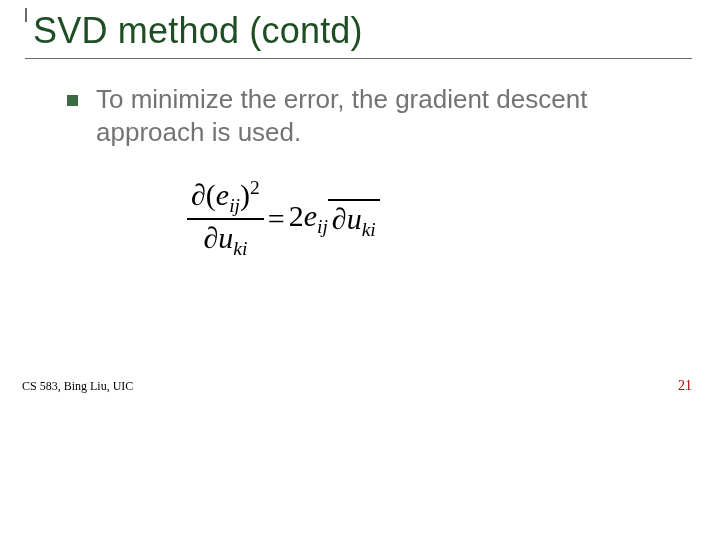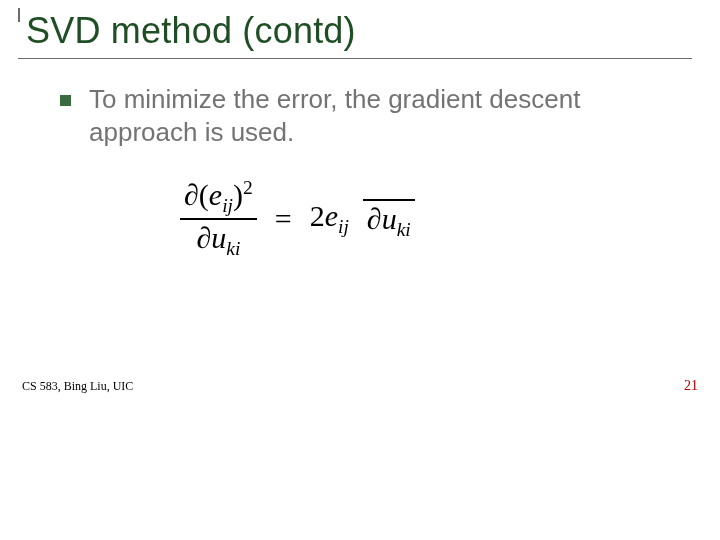--- a/index.html
+++ b/index.html
@@ -1,20 +1,20 @@
 <!DOCTYPE html>
 <html><head>
 <meta charset="utf-8">
 <style>
   * { box-sizing: border-box; margin: 0; padding: 0; }
   html, body { width: 720px; height: 540px; background: #fff; font-family: Arial, Helvetica, sans-serif; }
   .slide {
     width: 720px;
     height: 416px;
-    padding: 8px 12px 8px 12px;
+    padding: 8px 12px 8px 19px;
     position: relative;
     display: flex;
     flex-direction: column;
   }
   .title-wrap {
     border-bottom: 1.5px solid #6b6b6b;
     padding: 2px 0 6px 8px;
     margin: 0 16px 24px 6px;
     position: relative;
   }
@@ -55,21 +55,20 @@
   .text sub { font-size: 0.7em; font-style: italic; position: relative; bottom: -0.1em; }
   .eqn-wrap {
     margin: 30px 0 0 120px;
   }
   .eqn {
     font-family: "Times New Roman", Times, serif;
     font-size: 30px;
     color: #000;
     display: flex;
     align-items: center;
-    gap: 14px;
   }
   .frac {
     display: inline-flex;
     flex-direction: column;
     align-items: center;
     line-height: 1.05;
   }
   .frac .num, .frac .den { padding: 0 4px; white-space: nowrap; }
   .frac .bar {
     align-self: stretch;
@@ -78,21 +77,21 @@
     margin: 2px 0;
   }
   .eqn .eq { padding: 0 4px; }
   .eqn sub { font-size: 0.65em; font-style: italic; }
   .eqn sup { font-size: 0.65em; }
   .eqn .it { font-style: italic; }
   .partial { font-style: normal; }
   .footer {
     position: absolute;
     left: 22px;
-    right: 22px;
+    right: 28px;
     bottom: 22px;
     display: flex;
     justify-content: space-between;
     align-items: baseline;
   }
   .footer-left {
     font-size: 12px;
     color: #000;
     font-family: "Times New Roman", Times, serif;
   }

